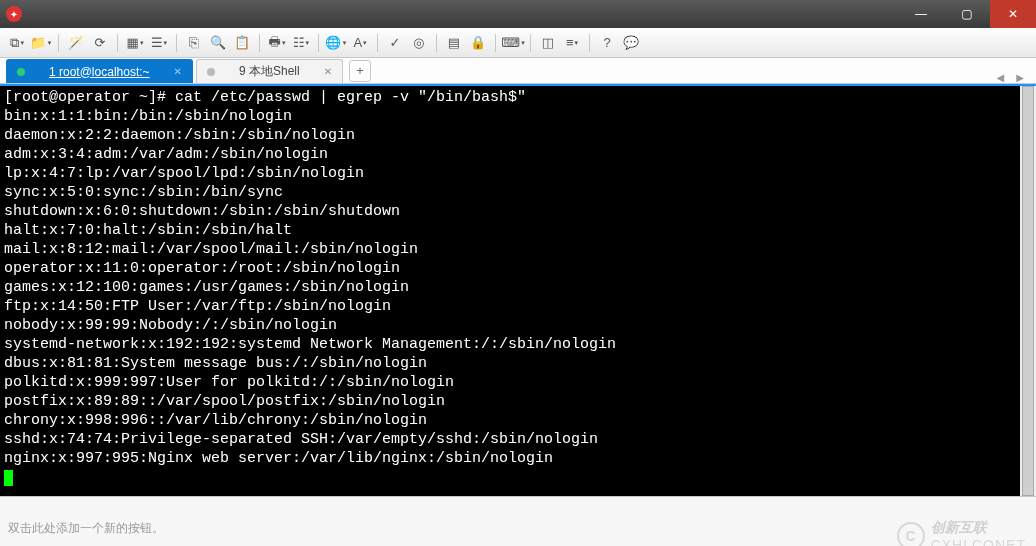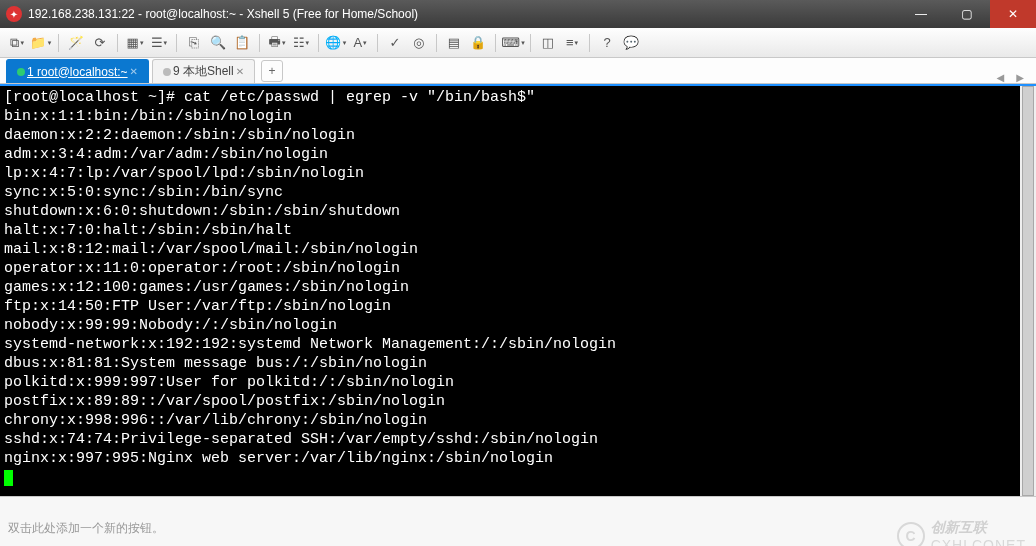--- a/index.html
+++ b/index.html
@@ -71,21 +71,21 @@
     border-bottom: 1px solid #c8c8c8;
     display: flex;
     align-items: flex-end;
     padding: 0 6px;
   }
   .tab {
     height: 24px;
     padding: 0 10px;
     display: flex;
     align-items: center;
-    gap: 2px;
+    gap: 24px;
     background: #f3f3f3;
     border: 1px solid #c8c8c8;
     border-bottom: none;
     border-radius: 3px 3px 0 0;
     margin-right: 3px;
     font-size: 12px;
     color: #444;
   }
   .tab.active {
     background: #0b78d0;
@@ -180,21 +180,20 @@
     display: block;
     font-style: normal;
     font-weight: normal;
   }
 </style>
 </head>
 <body>
 
 <div class="title-bar">
   <span class="app-icon">✦</span>
-  <span>192.168.238.131:22 - root@localhost:~ - Xshell 5 (Free for Home/School)</span>
   <span class="spacer"></span>
   <div class="win-btn">—</div>
   <div class="win-btn">▢</div>
   <div class="win-btn close">✕</div>
 </div>
 
 <div class="toolbar">
   <div class="tb-btn">
       <span>⧉</span>
       <span class="dd">▾</span>
@@ -294,21 +293,21 @@
     <span>9 本地Shell</span>
     <span class="close-x">✕</span>
   </div>
   <div class="tab-add">+</div>
   <span class="spacer"></span>
   <span class="tab-nav">◀</span>
   <span class="tab-nav">▶</span>
 </div>
 
 <div class="terminal">
-  <pre id="term-content"><span class="p-white">[root@localhost ~]# cat /etc/passwd | egrep -v "/bin/bash$"</span>
+  <pre id="term-content"><span class="p-white">[root@operator ~]# cat /etc/passwd | egrep -v "/bin/bash$"</span>
 bin:x:1:1:bin:/bin:/sbin/nologin
 daemon:x:2:2:daemon:/sbin:/sbin/nologin
 adm:x:3:4:adm:/var/adm:/sbin/nologin
 lp:x:4:7:lp:/var/spool/lpd:/sbin/nologin
 sync:x:5:0:sync:/sbin:/bin/sync
 shutdown:x:6:0:shutdown:/sbin:/sbin/shutdown
 halt:x:7:0:halt:/sbin:/sbin/halt
 mail:x:8:12:mail:/var/spool/mail:/sbin/nologin
 operator:x:11:0:operator:/root:/sbin/nologin
 games:x:12:100:games:/usr/games:/sbin/nologin

